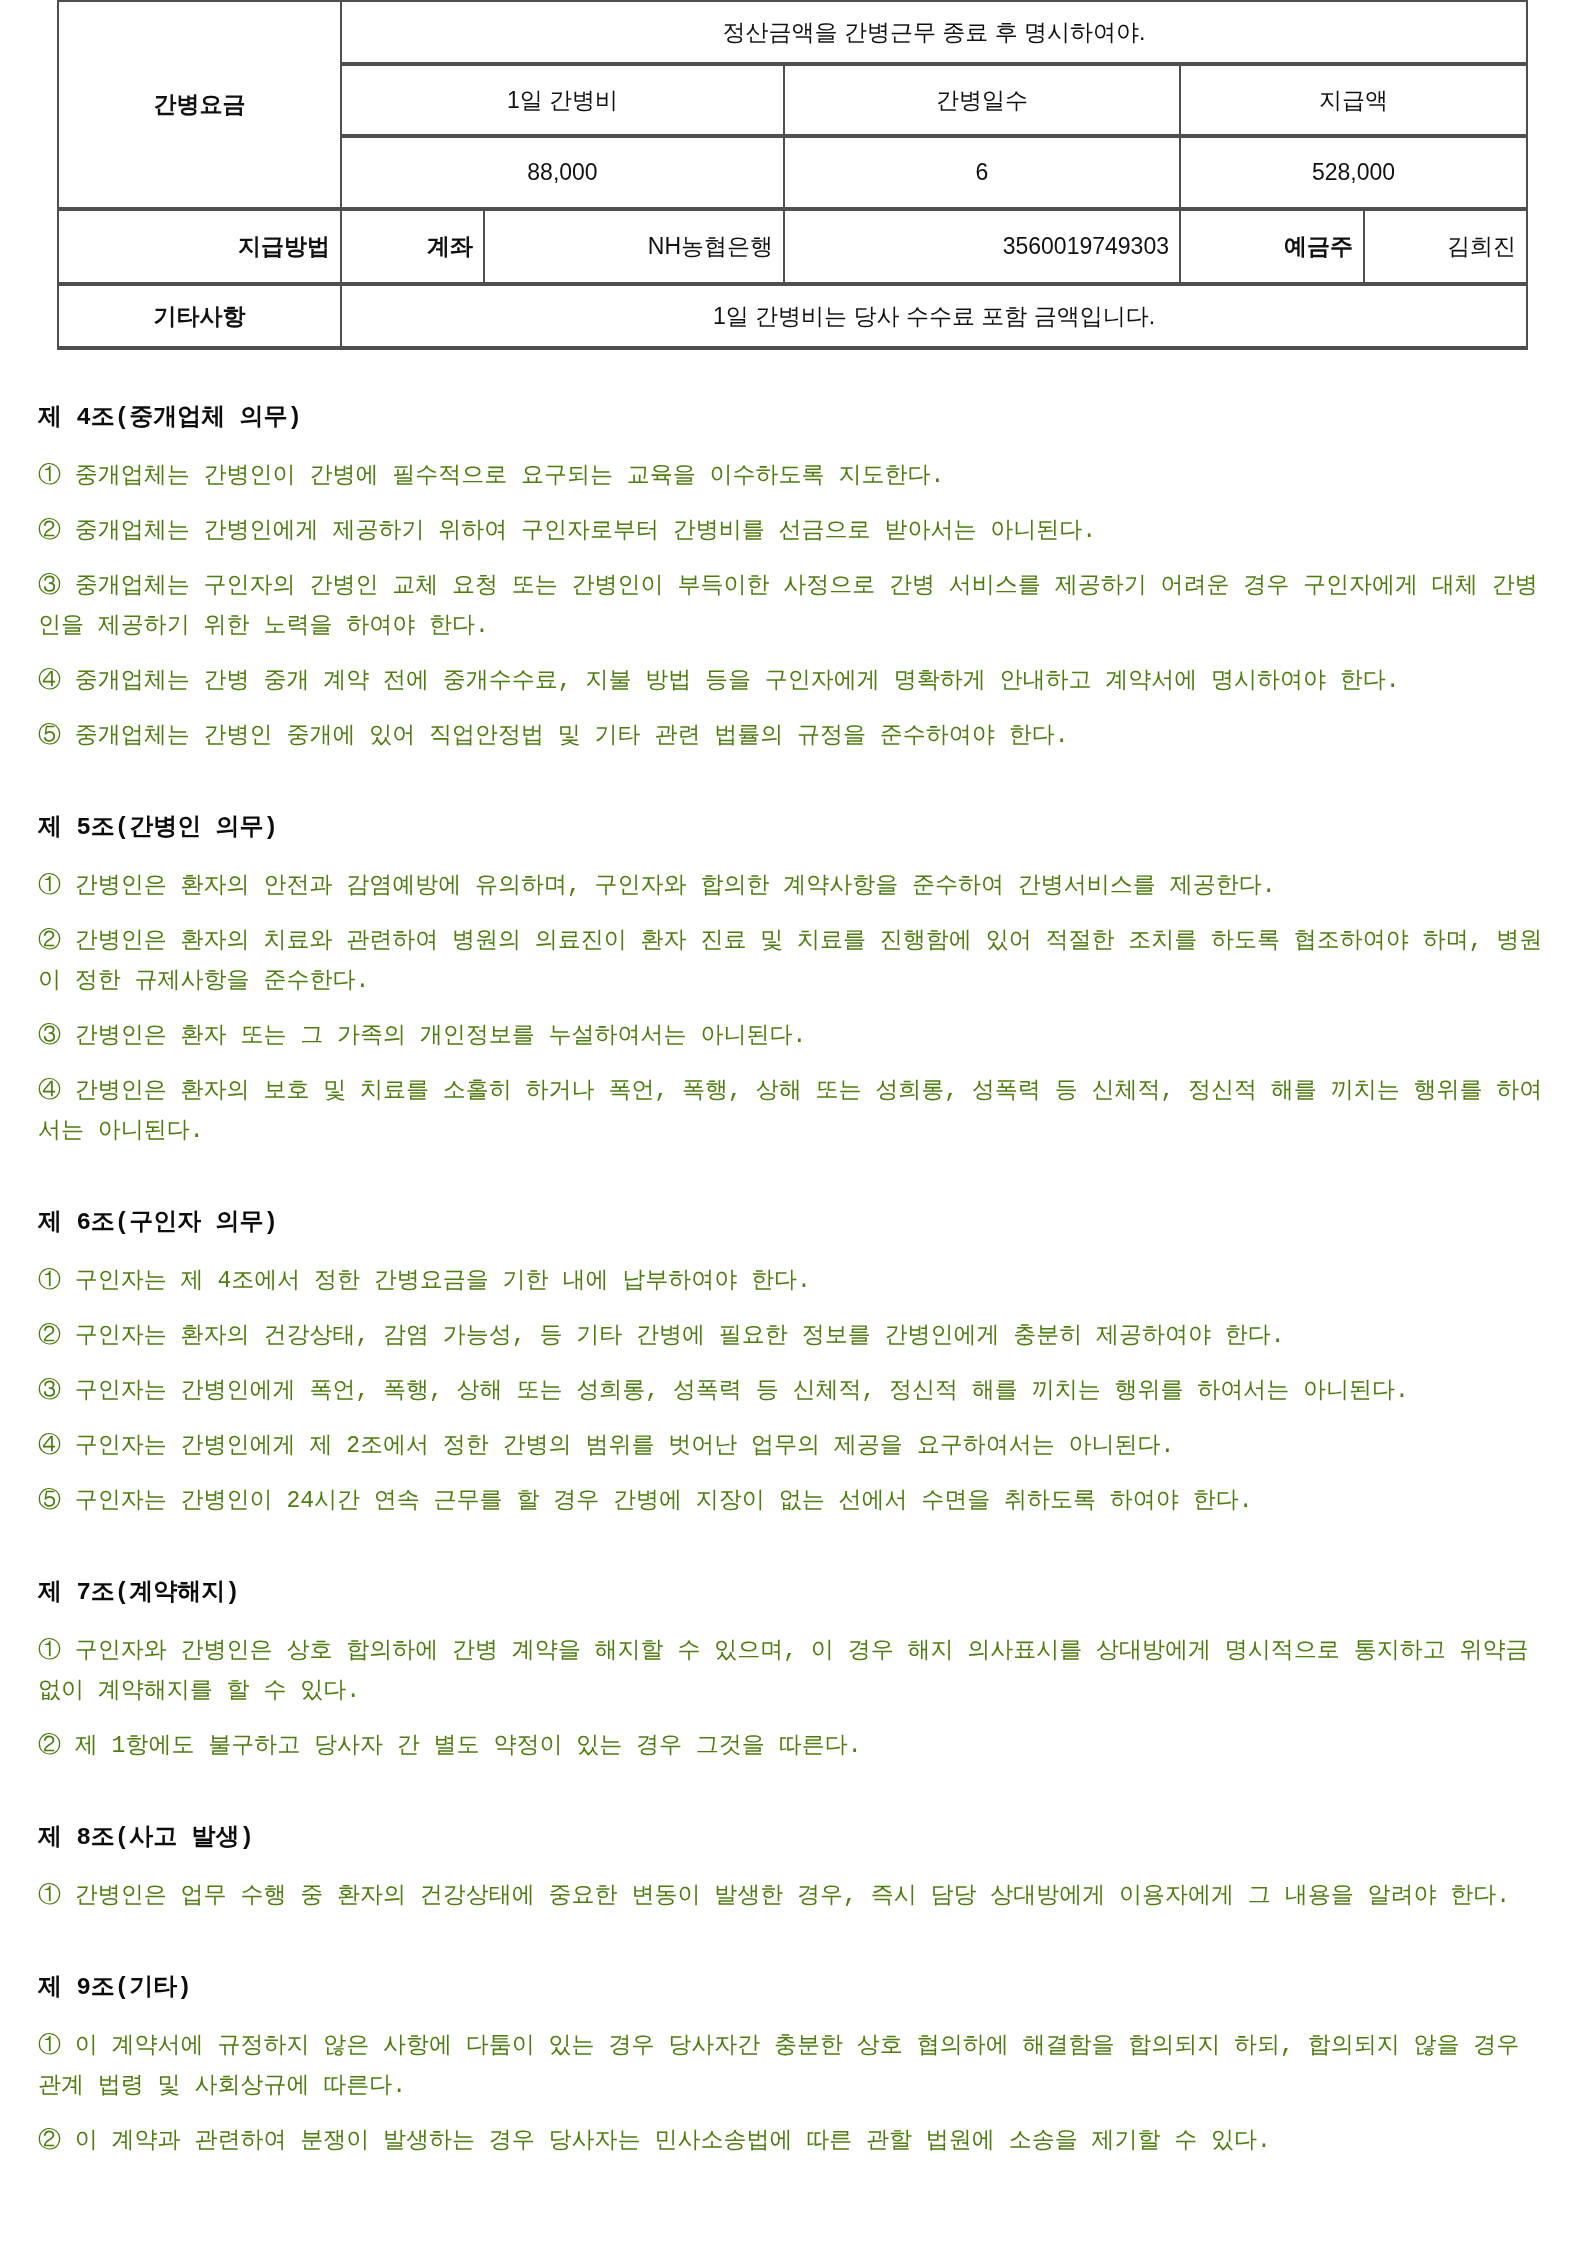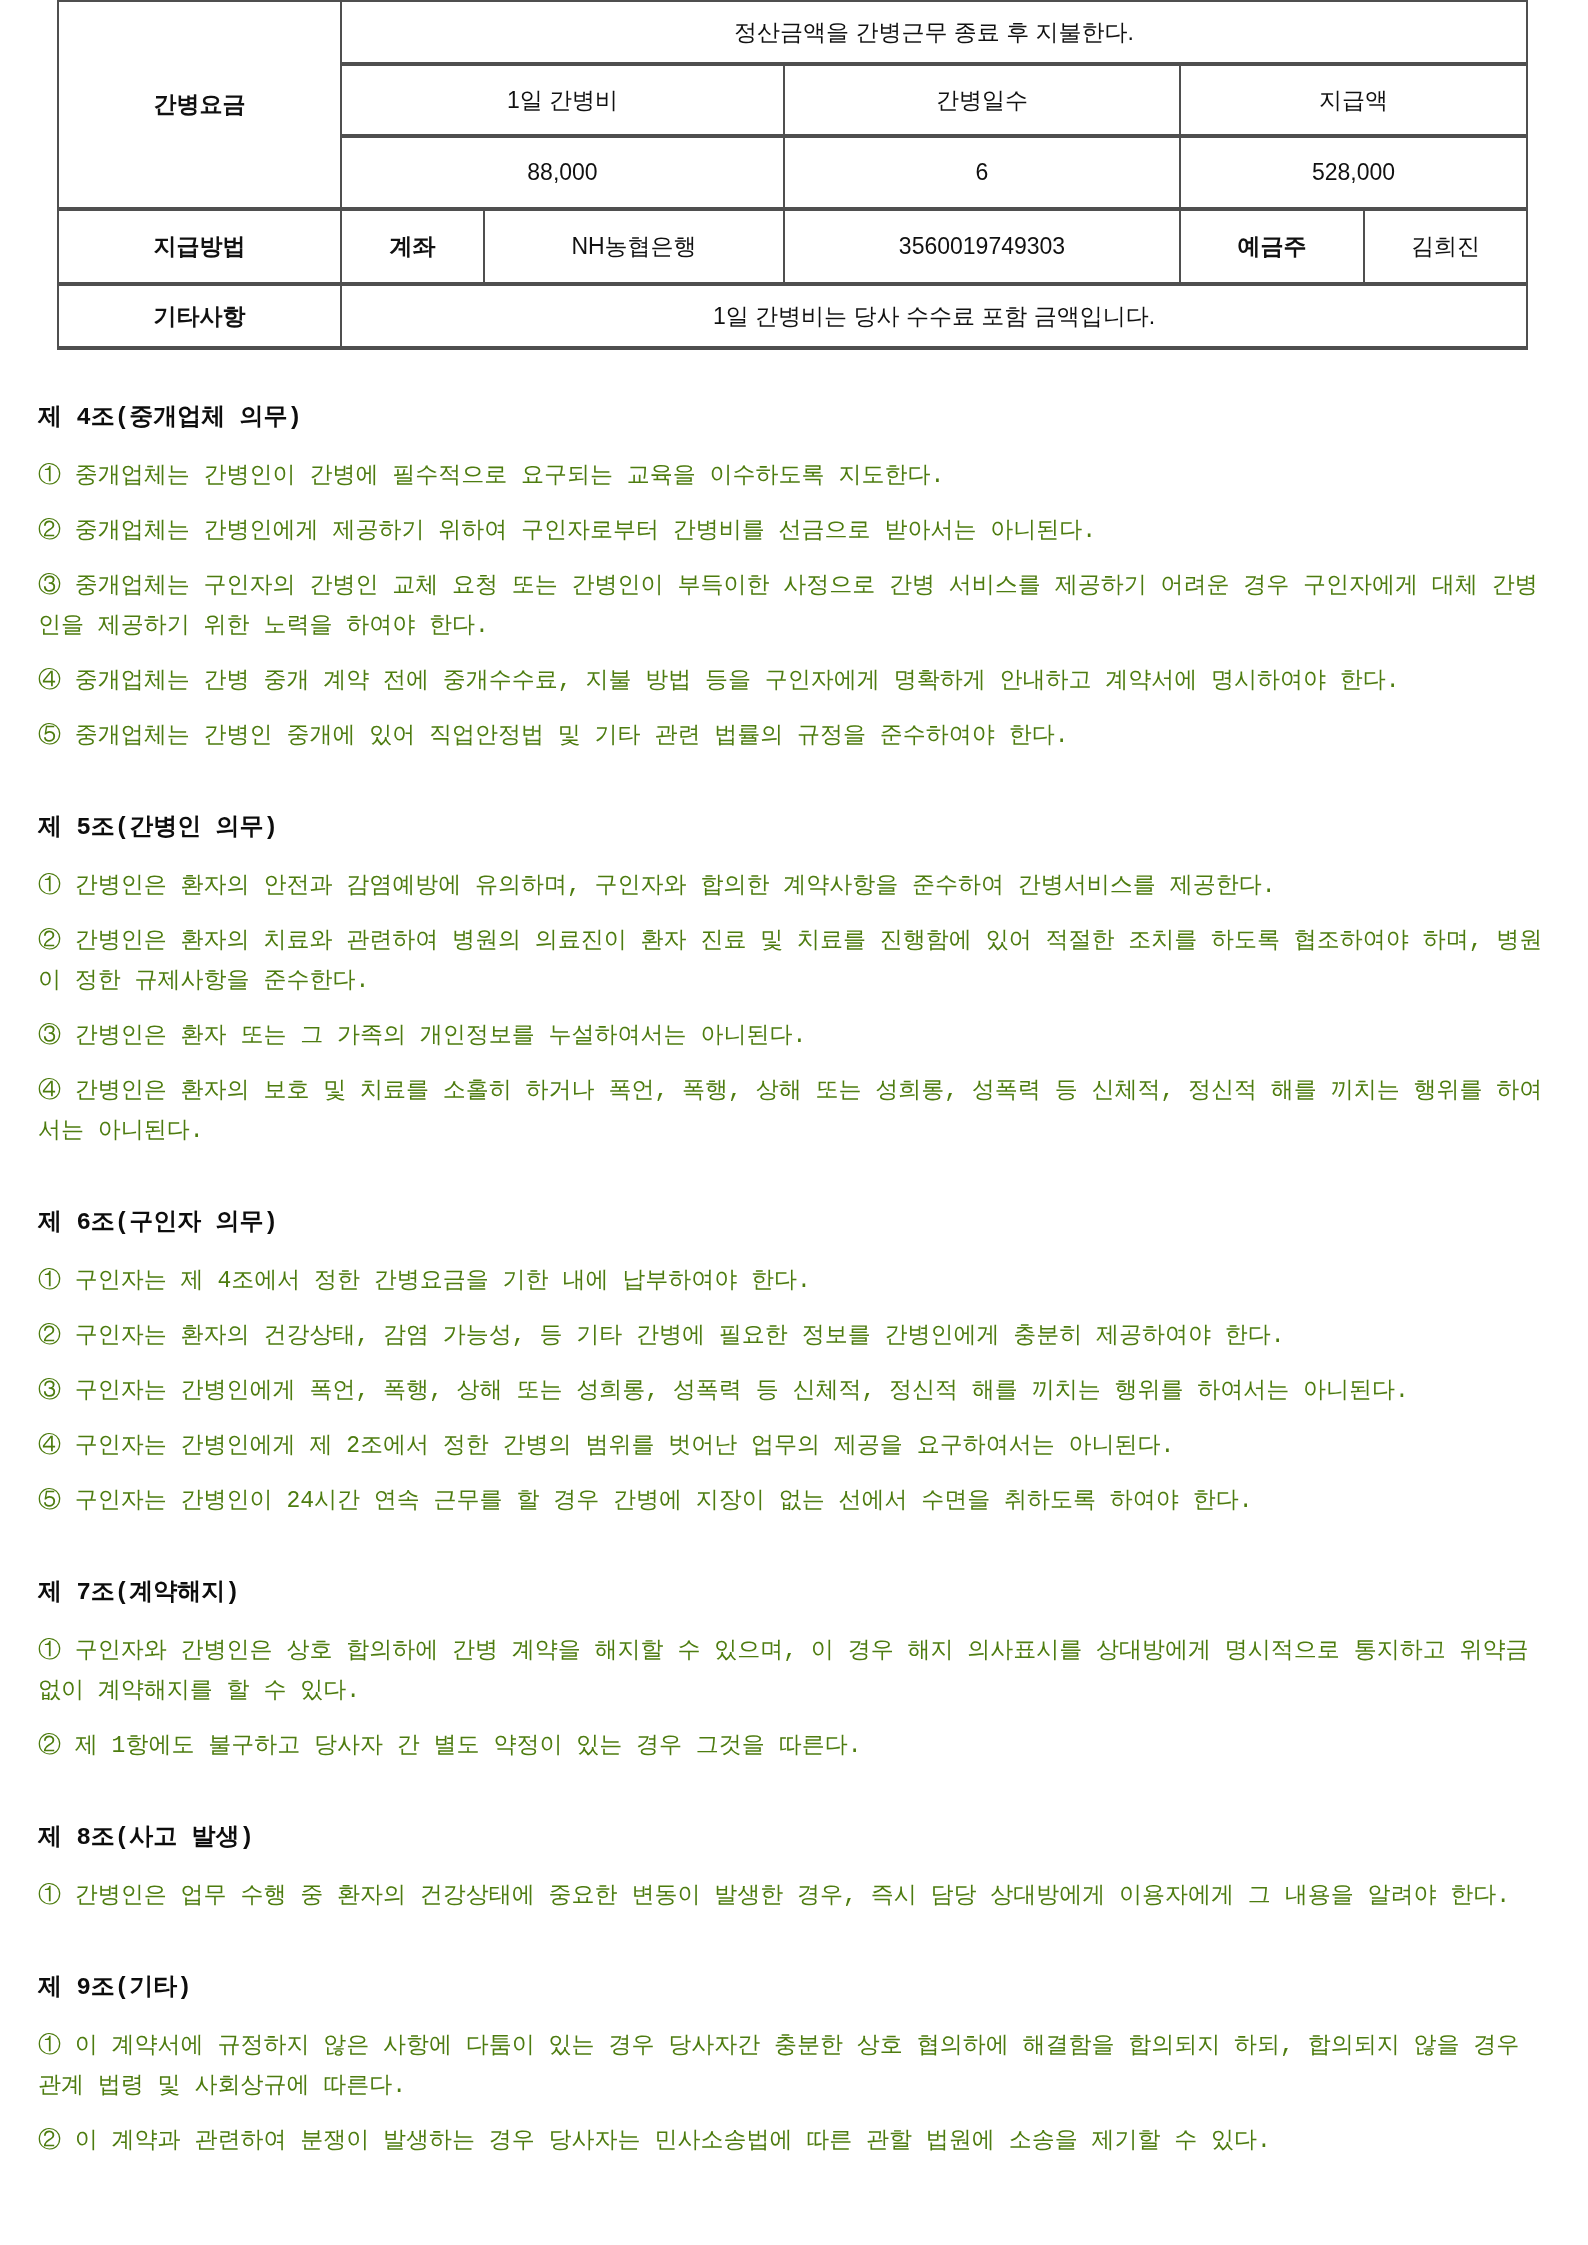--- a/index.html
+++ b/index.html
@@ -32,21 +32,21 @@
     text-align: center;
     vertical-align: middle;
     font-size: 23px;
     padding: 0 10px;
     overflow: hidden;
     white-space: nowrap;
   }
   tr.r1 td { border-top-width: 2px; height: 60px; }
   tr.r2 td { height: 68px; }
   tr.r3 td { height: 69px; }
-  tr.r4 td { height: 71px; }
+  tr.r4 td { height: 71px; text-align: right; }
   tr.r5 td { height: 60px; }
   td.label { font-weight: bold; }
   td.left-cell { text-align: left; padding-left: 16px; }
 
   
   .articles { margin-top: 48px; font-family: Liberation Mono, monospace; }
   .article { margin-top: 52px; }
   .article:first-child { margin-top: 0; }
   .article h2 {
     font-size: 24px;
@@ -73,21 +73,21 @@
       <col style="width:283px">
       <col style="width:143px">
       <col style="width:300px">
       <col style="width:396px">
       <col style="width:184px">
       <col style="width:163px">
     </colgroup>
     <tbody>
       <tr class="r1">
         <td class="label" rowspan="3">간병요금</td>
-        <td colspan="5">정산금액을 간병근무 종료 후 지불한다.</td>
+        <td colspan="5">정산금액을 간병근무 종료 후 명시하여야.</td>
       </tr>
       <tr class="r2">
         <td colspan="2">1일 간병비</td>
         <td>간병일수</td>
         <td colspan="2">지급액</td>
       </tr>
       <tr class="r3">
         <td colspan="2">88,000</td>
         <td>6</td>
         <td colspan="2">528,000</td>

